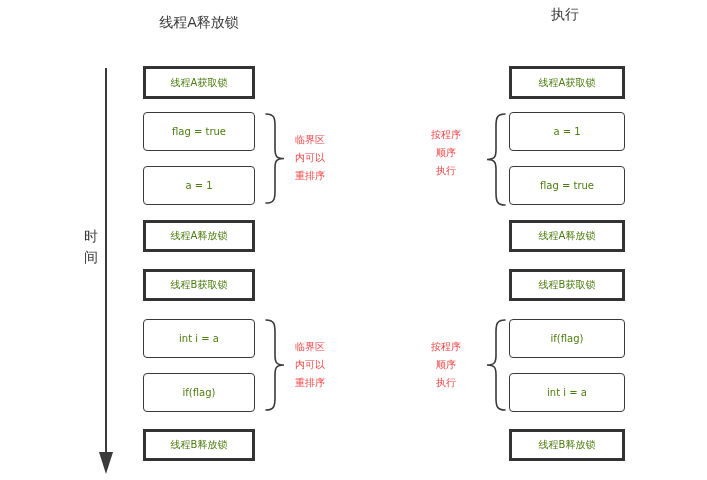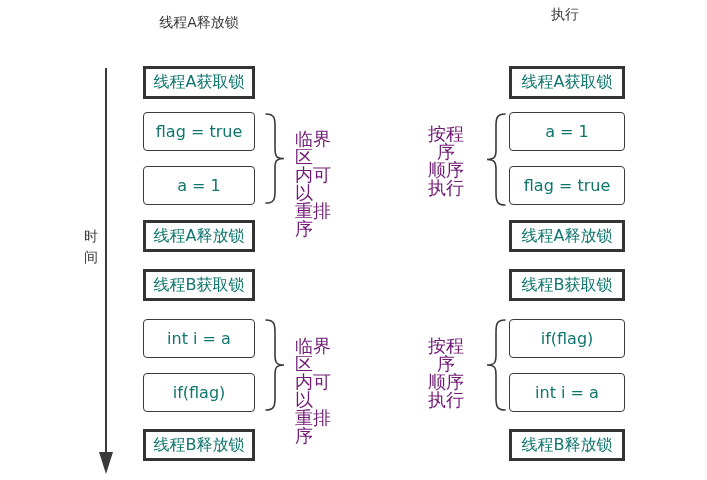--- a/index.html
+++ b/index.html
@@ -17,34 +17,33 @@
     font-size: 14px;
     line-height: 18px;
     text-align: center;
     color: #3a3a3a;
   }
   .box {
     position: absolute;
     display: flex;
     align-items: center;
     justify-content: center;
-    font-size: 16px;
+    font-size: 10px;
     background: #ffffff;
     box-sizing: border-box;
-    color: #0f766e;
+    color: #4d7c0f;
     white-space: nowrap;
   }
   .box.lock  { border: 3px solid #333333; }
   .box.op    { border: 1.5px solid #3a3a3a; border-radius: 4px; }
   .annotation {
     position: absolute;
-    font-size: 18px;
+    font-size: 10px;
     line-height: 18px;
-    color: #701a75;
-    font-family: Liberation Mono, monospace;
+    color: #ef4444;
   }
   .brace { position: absolute; }
   .time-line {
     position: absolute;
     left: 105px; top: 68px;
     width: 1.5px; height: 386px;
     background: #3a3a3a;
   }
   .time-arrowhead {
     position: absolute;

